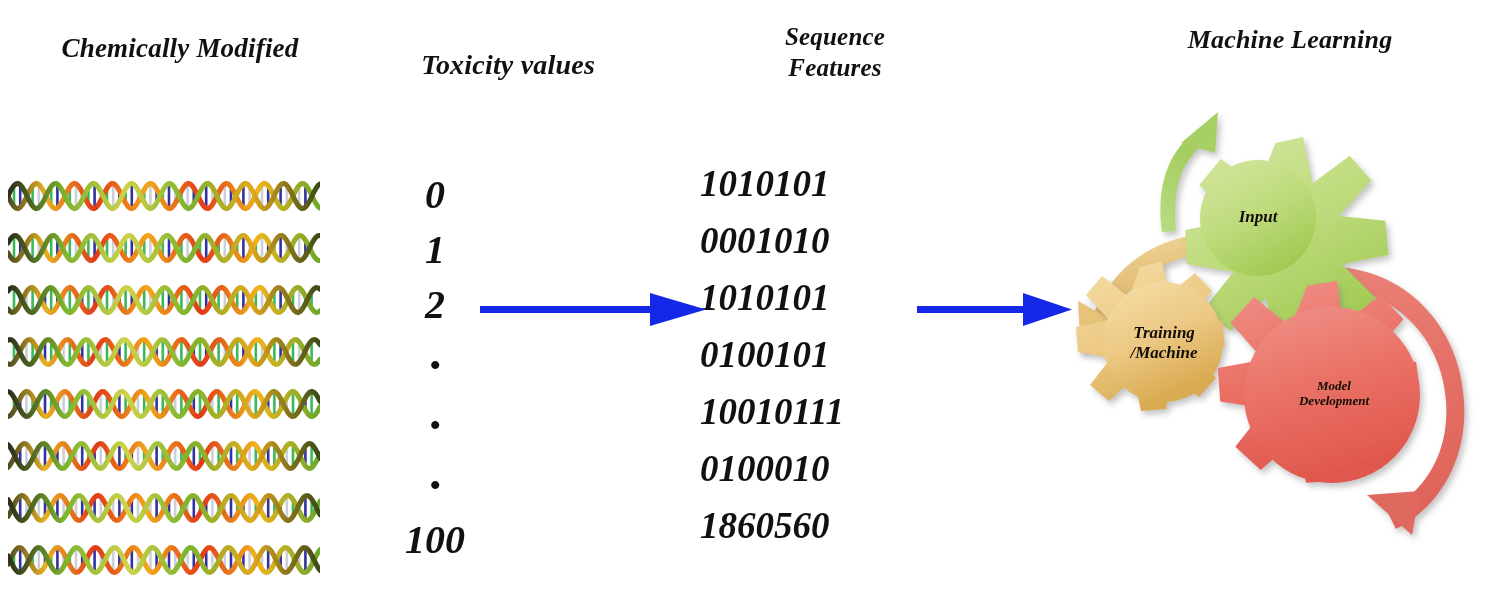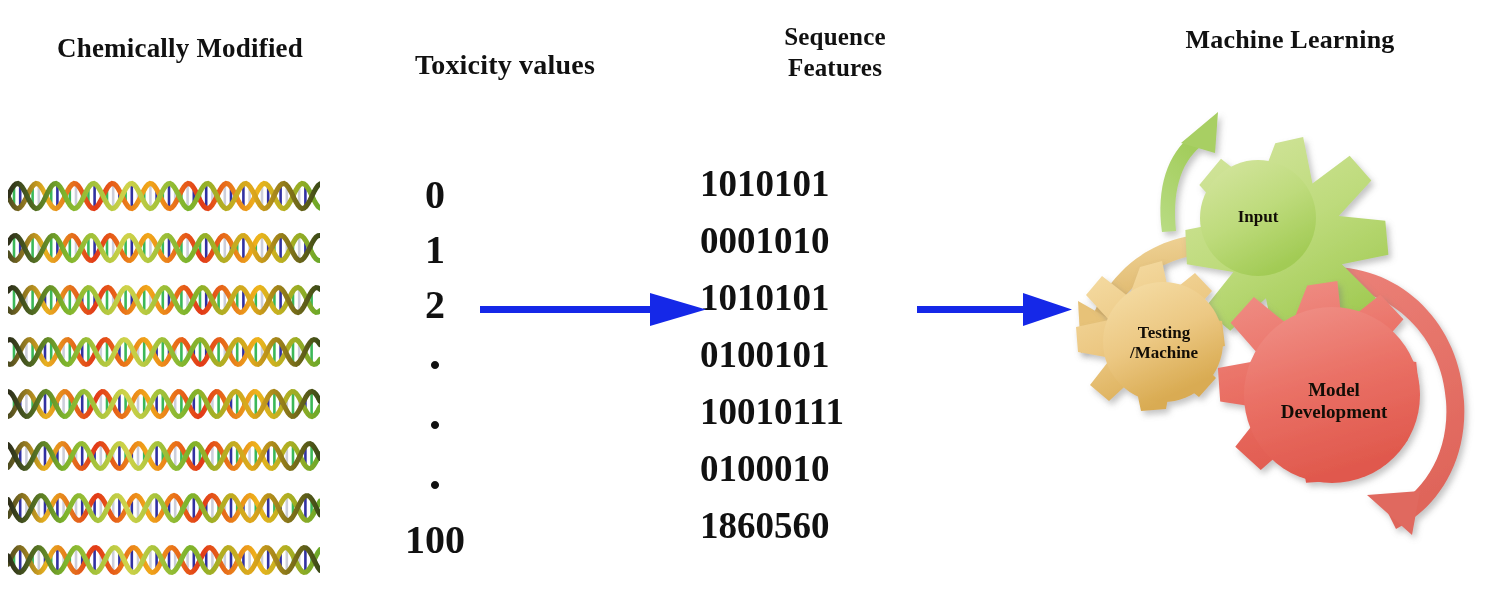--- a/index.html
+++ b/index.html
@@ -1,18 +1,18 @@
 <!DOCTYPE html>
 <html><head>
 <meta charset="utf-8">
 <style>
   html,body{margin:0;padding:0;background:#ffffff;}
   body{width:1500px;height:600px;position:relative;overflow:hidden;
        font-family:"Liberation Serif","DejaVu Serif",serif;background:#fff;}
-  #stage{position:absolute;left:0;top:0;width:1500px;height:600px;background:#fff;}
+  #stage{position:absolute;left:0;top:0;width:1500px;height:600px;background:#fff;font-style:italic;}
 
   .col-title{position:absolute;font-weight:bold;color:#111;text-align:center;
              line-height:1.22;letter-spacing:.2px;}
   #title-sirna{left:20px;top:32px;width:320px;font-size:27px;}
   #title-tox{left:345px;top:48px;width:250px;font-size:28px;text-align:right;}
   #title-seq{left:700px;top:22px;width:270px;font-size:25px;}
   #title-ml{left:1110px;top:24px;width:360px;font-size:26px;}
 
   
   #dna-col{position:absolute;left:8px;top:176px;width:320px;height:390px;}
@@ -33,21 +33,21 @@
 
   
   .blue-arrow{position:absolute;}
 
   
   #ml-zone{position:absolute;left:1040px;top:95px;width:460px;height:470px;}
   .gear-label{position:absolute;text-align:center;font-weight:bold;color:#120d06;
               line-height:1.15;pointer-events:none;}
   #lbl-input{font-size:17px;}
   #lbl-train{font-size:17px;}
-  #lbl-model{font-size:19px;}
+  #lbl-model{font-size:13px;}
 </style>
 </head>
 <body>
 
 <div id="stage">
 
   <div class="col-title" id="title-sirna">
     <div>Chemically Modified</div>
   </div>
 
@@ -725,21 +725,21 @@
           M 262 182
           l 26 -4 4 38 33 -26 20 21 -28 32 39 5 3 29 -39 7 29 31 -20 22 -33 -26 -6 39 -29 2 -7 -39 -32 28 -22 -20 26 -33 -39 -6 -2 -29 39 -7 -28 -32 20 -22 32 26 z
           " transform="translate(12,20) scale(1.16) translate(-42,-35)"></path>
         <circle cx="292" cy="300" r="88" fill="url(#gRed)"></circle>
       </g>
     </svg>
 
     <div class="gear-label" id="lbl-input" style="left:168px;top:112px;width:100px;">Input</div>
 
     <div class="gear-label" id="lbl-train" style="left:68px;top:228px;width:112px;">
-      <div>Testing</div>
+      <div>Training</div>
       <div>/Machine</div>
     </div>
 
     <div class="gear-label" id="lbl-model" style="left:210px;top:284px;width:168px;">
       <div>Model</div>
       <div>Development</div>
     </div>
   </div>
 
 </div>

